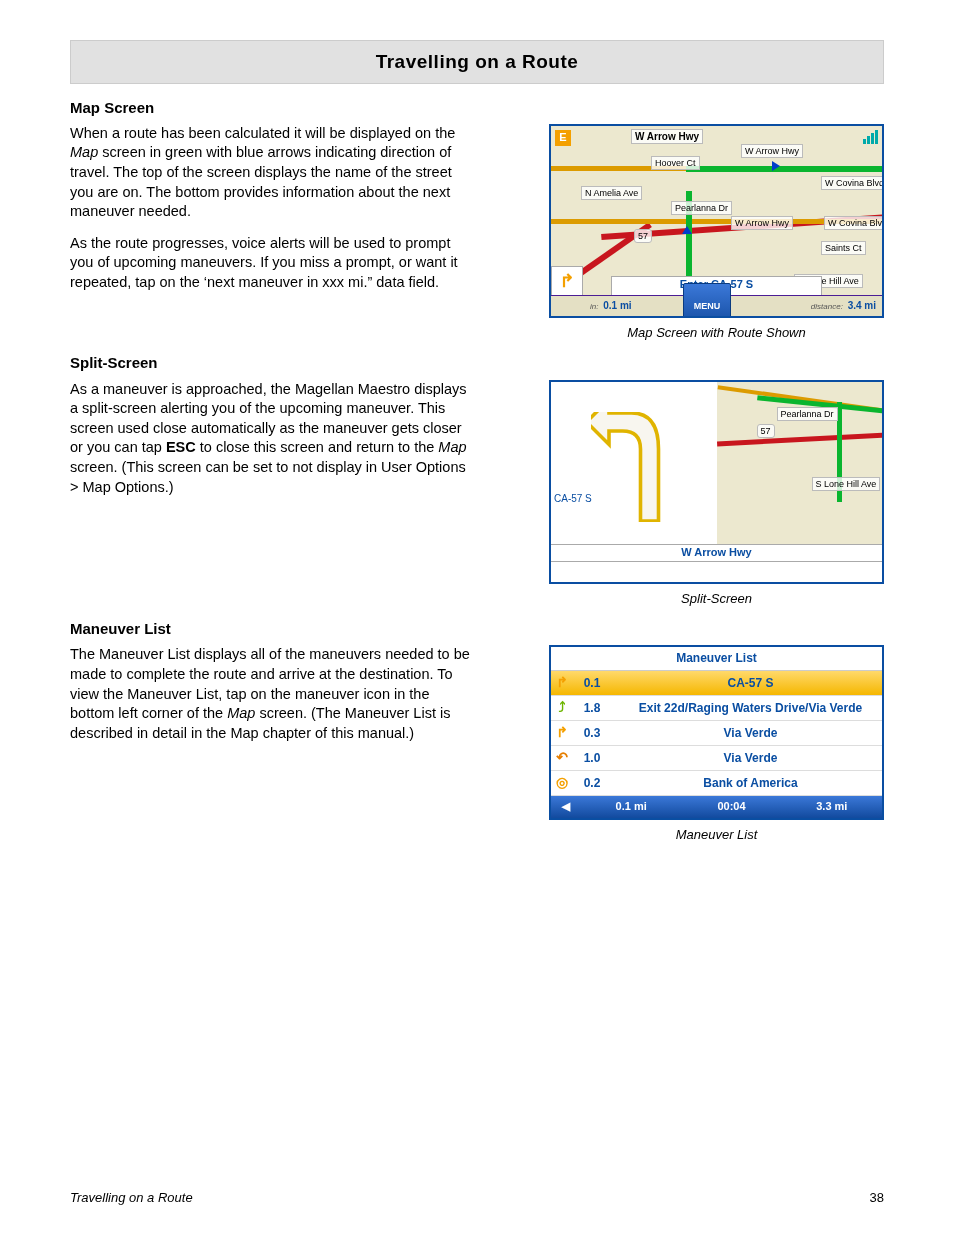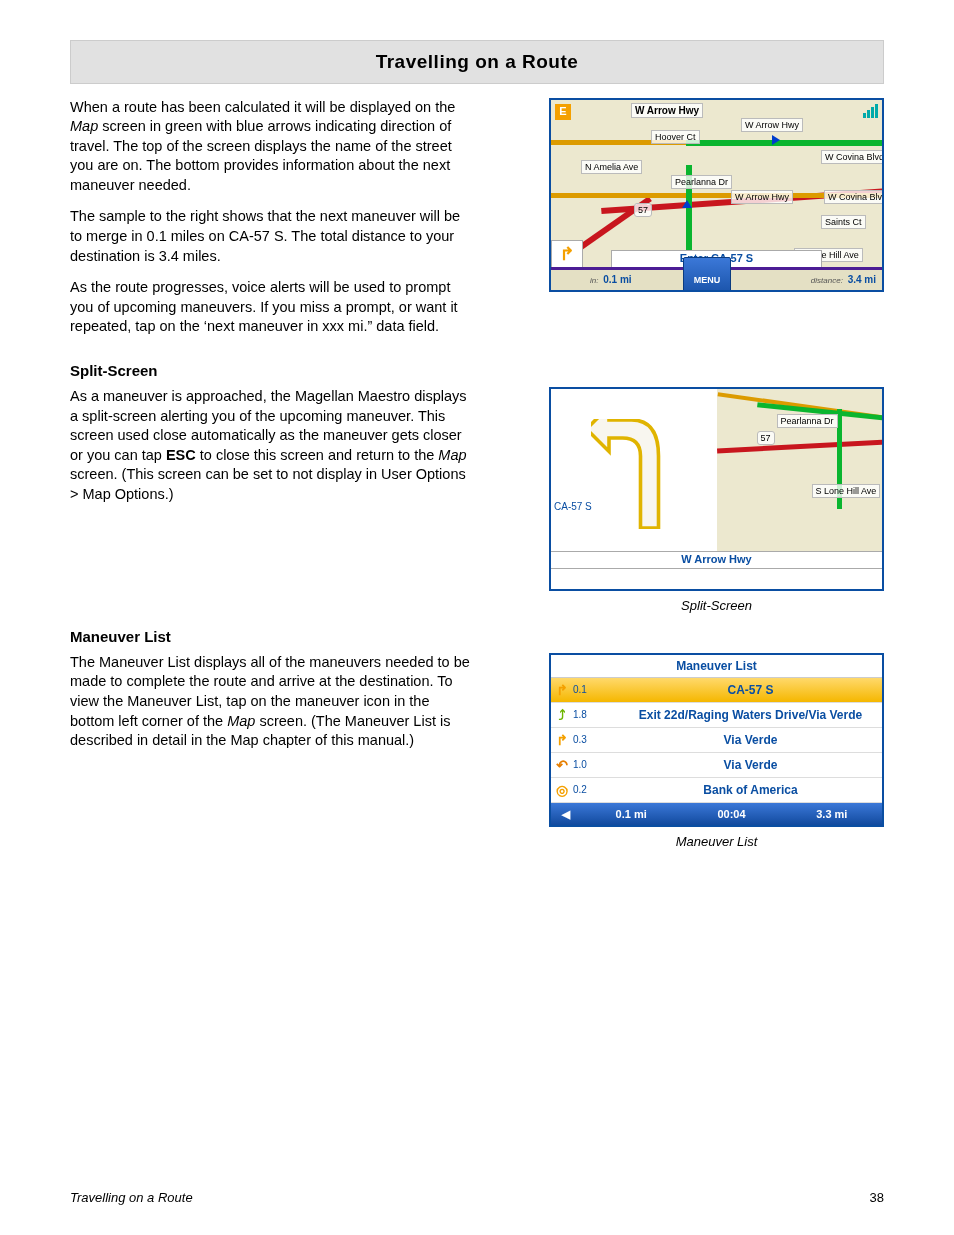--- a/index.html
+++ b/index.html
@@ -64,21 +64,21 @@
   .m1-signal span:nth-child(4){height:14px}
   .road-red { position: absolute; background: #c8161e; height: 6px; }
   .road-orange { position: absolute; background: #dc9b00; height: 5px; }
   .route-green { position: absolute; background: #0ab52f; }
   .arrow-blue { position:absolute; width:0;height:0; border-left:5px solid transparent; border-right:5px solid transparent; border-bottom:8px solid #003dcc;}
   .street-lbl { position: absolute; background: rgba(255,255,255,0.8); border:1px solid #bbb; padding:0 3px; font-size:9px; white-space: nowrap;}
   .m1-maneuver { position: absolute; left:0; bottom:20px; width:30px; height:28px; background:#fff; border:1px solid #aaa;
     display:flex; align-items:center; justify-content:center; font-size: 18px; color:#f4a000; font-weight:bold;}
   .m1-next { position: absolute; left:60px; right:60px; bottom:20px; height:18px; background:#fff;
     color:#0a4ea2; font-size:11px; font-weight:bold; text-align:center; border:1px solid #aaa;}
-  .m1-bottom { position:absolute; left:0; right:0; bottom:0; height:20px; background:#e4e0c4; border-top:3px solid #4c1d95; display:flex; align-items:center; font-size:10px; }
+  .m1-bottom { position:absolute; left:0; right:0; bottom:0; height:20px; background:#e4e0c4; border-top:1px solid #4c1d95; display:flex; align-items:center; font-size:10px; }
   .m1-bottom .lbl { font-size:8px; color:#555; margin-left:4px; margin-right:2px; font-style: italic;}
   .m1-bottom .val { font-weight:bold; color:#0a4ea2; }
   .cbtn { background: linear-gradient(#3b78d8,#124a9e); color:#fff; font-size:9px; font-weight:bold;
     padding:16px 10px; border:1px solid #0a3b80; border-radius:2px; margin:0 auto;}
 
   
   .map2 {
     position: relative; border:2px solid #0a4ea2; height:200px; background:#fff; font-size:10px; overflow:hidden;
   }
   .m2-left { position:absolute; left:0; top:0; bottom:36px; width:50%; background:#fff; border-right:1px solid #aaa;}
@@ -97,35 +97,36 @@
   }
   .ml-title { color:#0a4ea2; font-weight:bold; padding:3px 7px; font-size:12px; border-bottom:1px solid #ccc;}
   .ml-row { display:flex; align-items:center; border-bottom:1px solid #ddd; height:24px; }
   .ml-row.sel { background: linear-gradient(#ffd96b, #f5b700); }
   .ml-row .ic { width:22px; text-align:center; font-weight:bold; font-size:14px;}
   .ic.merge { color:#f4a000; }
   .ic.bear  { color:#6db500; }
   .ic.right { color:#f4a000; }
   .ic.uturn { color:#e67e00; }
   .ic.dest  { color:#f4a000; }
-  .ml-row .dist { width:38px; color:#0a4ea2; font-weight:normal; text-align:left; font-size:10px;}
+  .ml-row .dist { width:38px; color:#0a4ea2; font-weight:bold; text-align:center; font-size:12px;}
   .ml-row .name { flex:1; color:#0a4ea2; font-weight:bold; padding-left:8px; font-size:12px;}
   .ml-foot { display:flex; align-items:center; height:22px; background:linear-gradient(#3b78d8,#124a9e); color:#fff; font-size:11px; font-weight:bold;}
   .ml-foot .back { width:30px; text-align:center; color:#fff; }
   .ml-foot .c { flex:1; text-align:center; }
 
   .footer { position:absolute; left:70px; right:70px; bottom:28px; display:flex; justify-content:space-between; font-size:13px; }
   .footer .t { font-style: italic; }
 </style>
 </head>
 <body>
 
 <div class="page">
   <div class="title-bar">Travelling on a Route</div>
 
+  <h2 class="sub">Map Screen</h2>
   <div class="sec">
     <div class="fig-col">
       <div class="map1">
         <div class="m1-e">E</div>
         <div class="m1-signal">
             <span></span>
             <span></span>
             <span></span>
             <span></span>
           </div>
@@ -161,26 +162,26 @@
             <span class="lbl">in:</span>
             <span class="val">0.1 mi</span>
           </div>
           <div class="cbtn">MENU</div>
           <div style="flex:1; text-align:right; padding-right:6px;padding-left:48px;">
             <span class="lbl">distance:</span>
             <span class="val">3.4 mi</span>
           </div>
         </div>
       </div>
+      <div class="caption">Map Screen with Route Shown</div>
     </div>
     <div class="col-text narrow">
       <p>
         <span>When a route has been calculated it will be displayed on the </span><em>Map</em><span> screen in green with blue arrows indicating direction of travel.  The top of the screen displays the name of the street you are on.  The bottom provides information about the next maneuver needed.</span>
       </p>
-      <p>The sample to the right shows that the next maneuver will be to merge in 0.1 miles on CA-57 S.  The total distance to your destination is 3.4 miles.</p>
       <p>As the route progresses, voice alerts will be used to prompt you of upcoming maneuvers.  If you miss a prompt, or want it repeated, tap on the ‘next maneuver in xxx mi.” data field.</p>
     </div>
     <div class="clear"></div>
   </div>
 
   <h2 class="sub">Split-Screen</h2>
   <div class="sec">
     <div class="fig-col">
       <div class="map2">
         <div class="m2-left">

